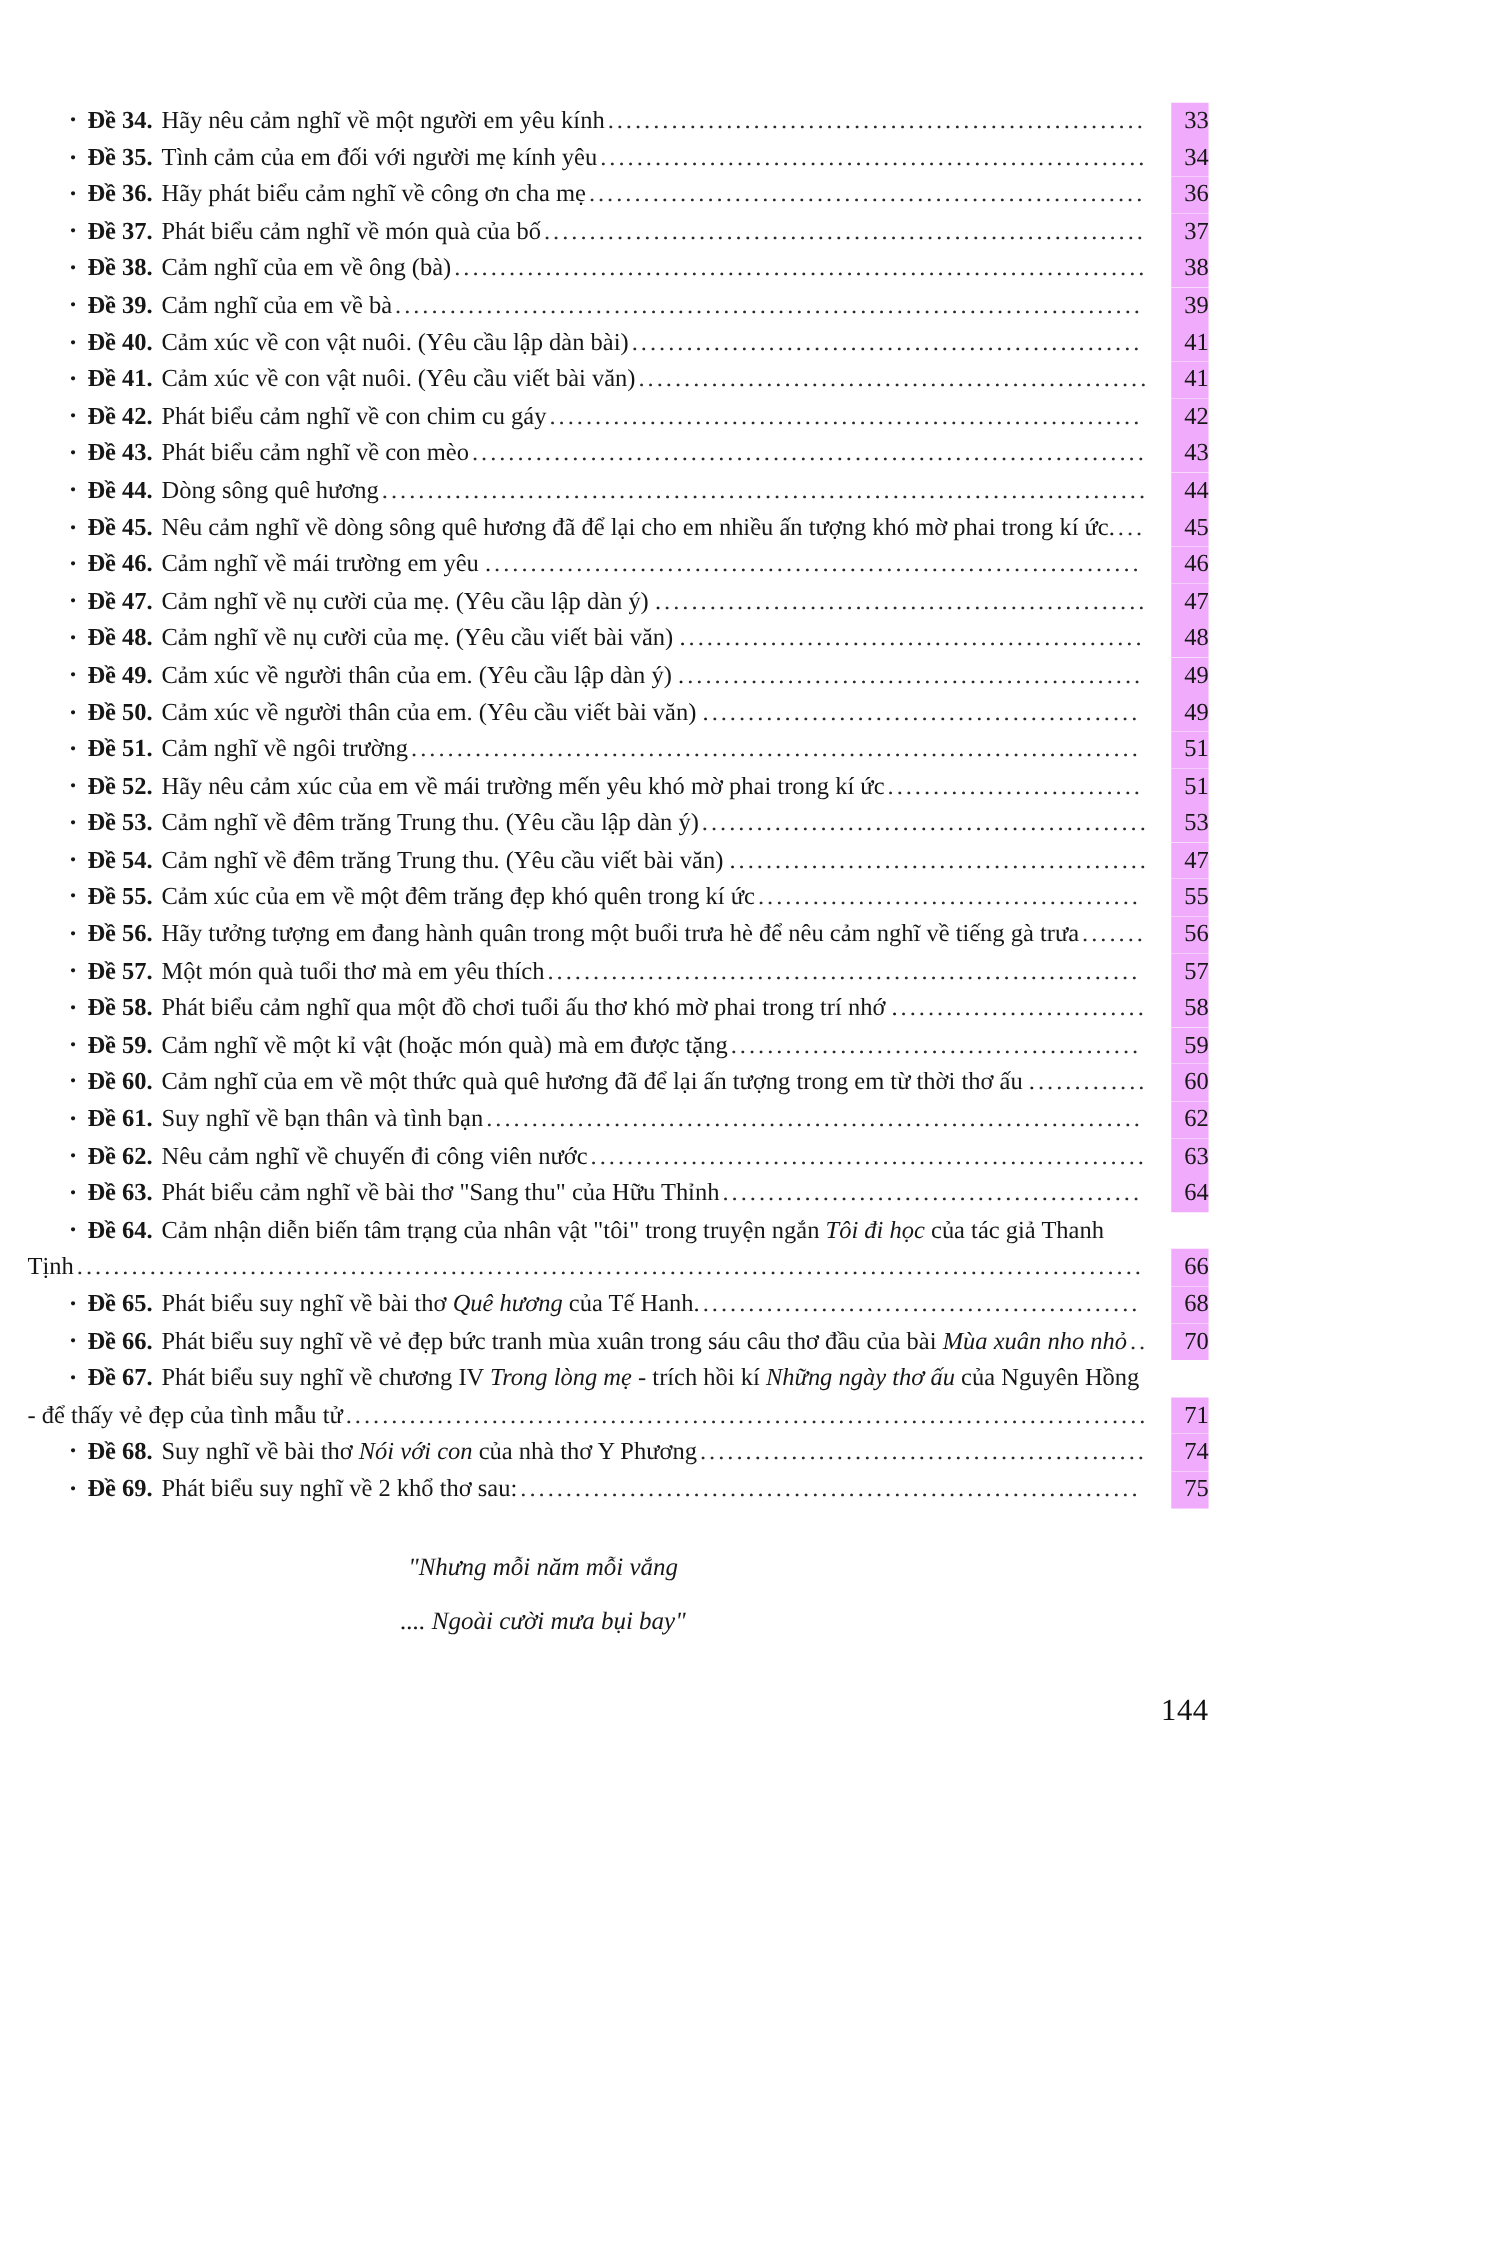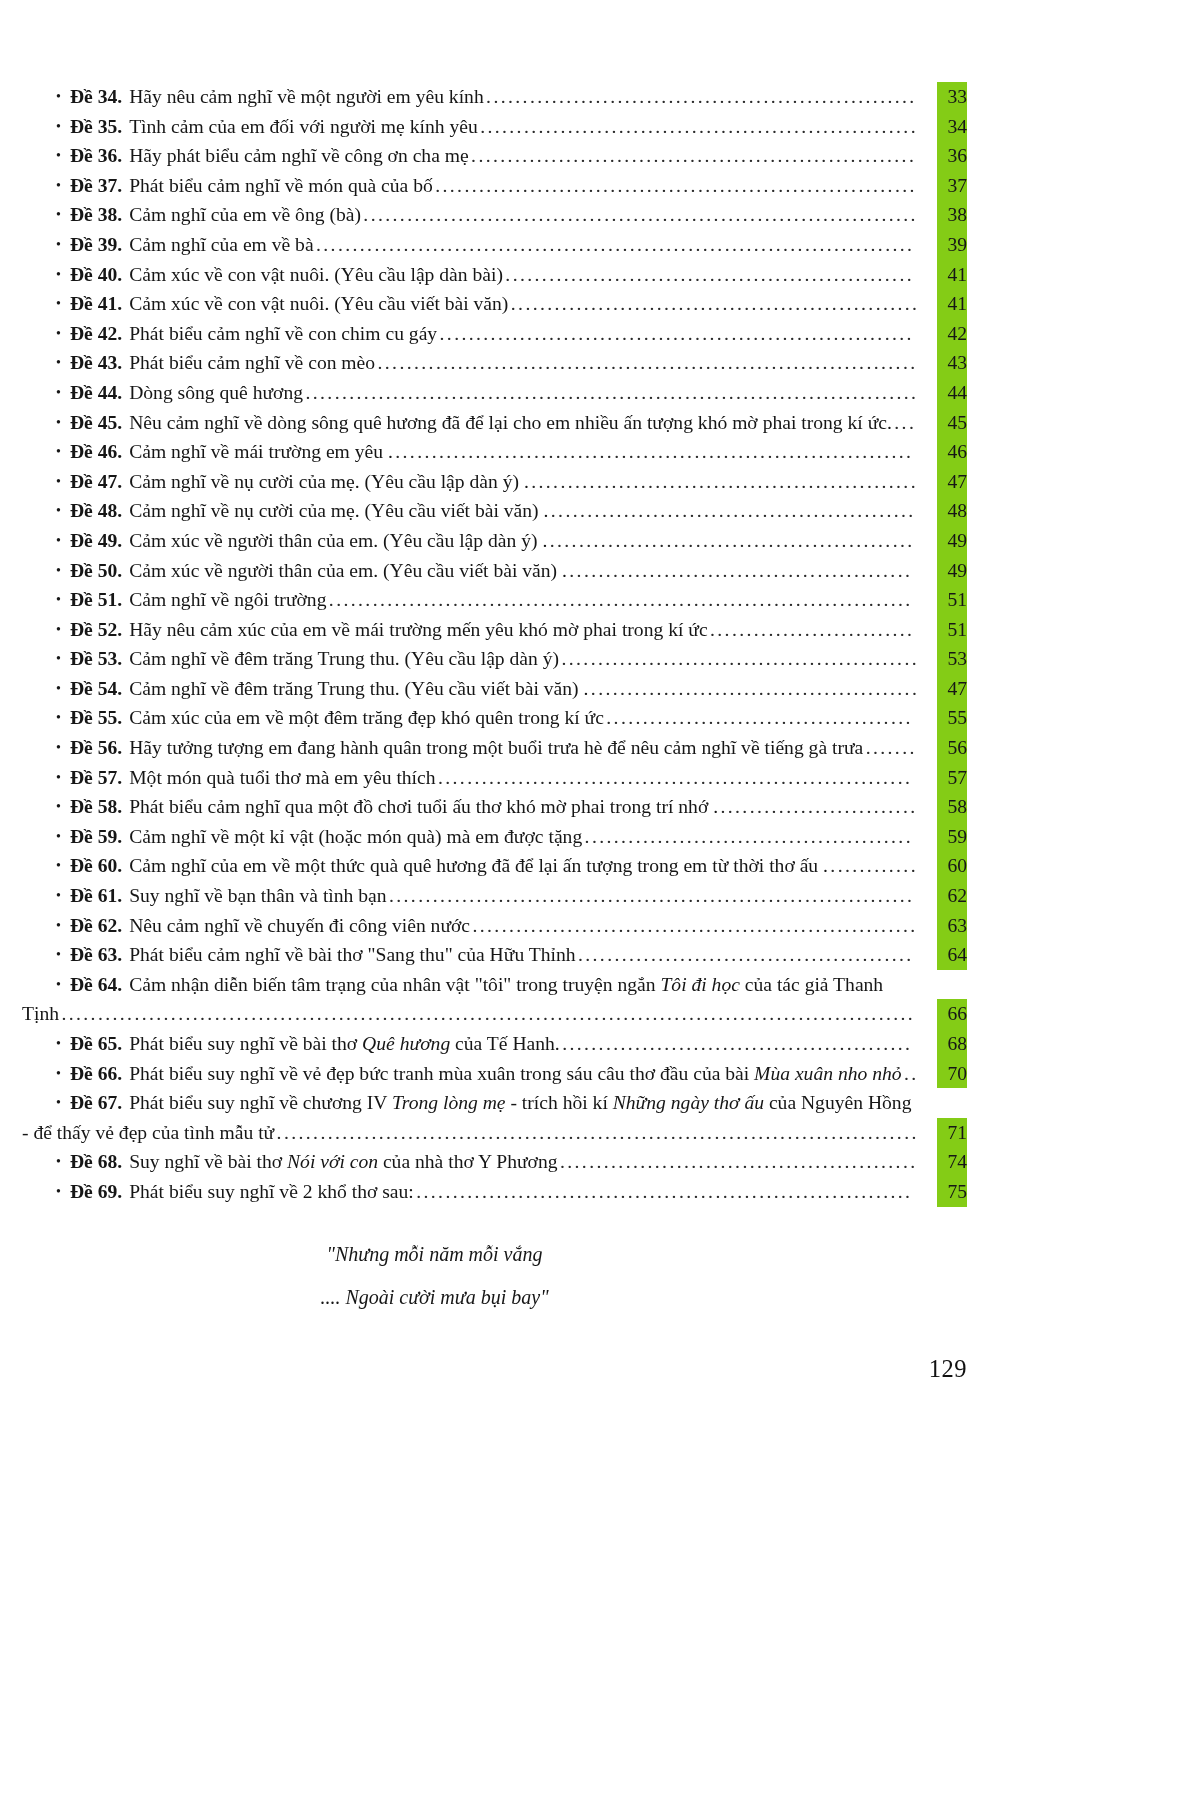--- a/index.html
+++ b/index.html
@@ -41,21 +41,21 @@
   .it { font-style: italic; }
   .dots {
     word-spacing: -2.5px;
     color: #2b2b2b;
   }
   .pagenum {
     position: absolute;
     right: 0;
     bottom: 0;
     line-height: 29.6px;
-    background: #84cc16;
+    background: #f0abfc;
     padding-left: 10px;
     text-indent: 0;
     text-align: right;
   }
   .quote {
     margin-top: 26px;
     padding-right: 120px;
     text-align: center;
     font-style: italic;
     font-size: 20px;
@@ -145,14 +145,14 @@
   <div class="entry" style="height: 29.5938px;"><span class="bullet">•</span><span class="label">Đề 68.</span><span class="title"><span>Suy nghĩ về bài thơ </span><span class="it">Nói với con</span><span> của nhà thơ Y Phương</span></span><span class="dots" style="display: inline;"> . . . . . . . . . . . . . . . . . . . . . . . . . . . . . . . . . . . . . . . . . . . . . . . . . . . . . . . . . . . . . . . . . . . . . . . . . . . . . . . . . . . . . . . . . . . . . . . . . . . . . . . . . . . . . . . . . . . . . . . . . . . . . . . . . . . . . . . . . . . . . . . . . . . . . . . . . . . . . . . . . . . . . . . . . . . . . . . . . . . . . . . . . . . . . . . . . . . . . . . . . . . . . . . . . . . . . . . . . . . . . . . . . . . . . . </span><span class="pagenum">74</span></div>
 
   <div class="entry" style="height: 29.5938px;"><span class="bullet">•</span><span class="label">Đề 69.</span><span class="title"><span>Phát biểu suy nghĩ về 2 khổ thơ sau:</span></span><span class="dots" style="display: inline;"> . . . . . . . . . . . . . . . . . . . . . . . . . . . . . . . . . . . . . . . . . . . . . . . . . . . . . . . . . . . . . . . . . . . . . . . . . . . . . . . . . . . . . . . . . . . . . . . . . . . . . . . . . . . . . . . . . . . . . . . . . . . . . . . . . . . . . . . . . . . . . . . . . . . . . . . . . . . . . . . . . . . . . . . . . . . . . . . . . . . . . . . . . . . . . . . . . . . . . . . . . . . . . . . . . . . . . . . . . . . . . . . . . . . . . . </span><span class="pagenum">75</span></div>
 </div>
 
   <div class="quote">
     <div class="quote-line">"Nhưng mỗi năm mỗi vắng</div>
     <div class="quote-line">.... Ngoài cười mưa bụi bay"</div>
   </div>
 
-  <div class="page-number">129</div>
+  <div class="page-number">144</div>
 </div>
 
 </body></html>

